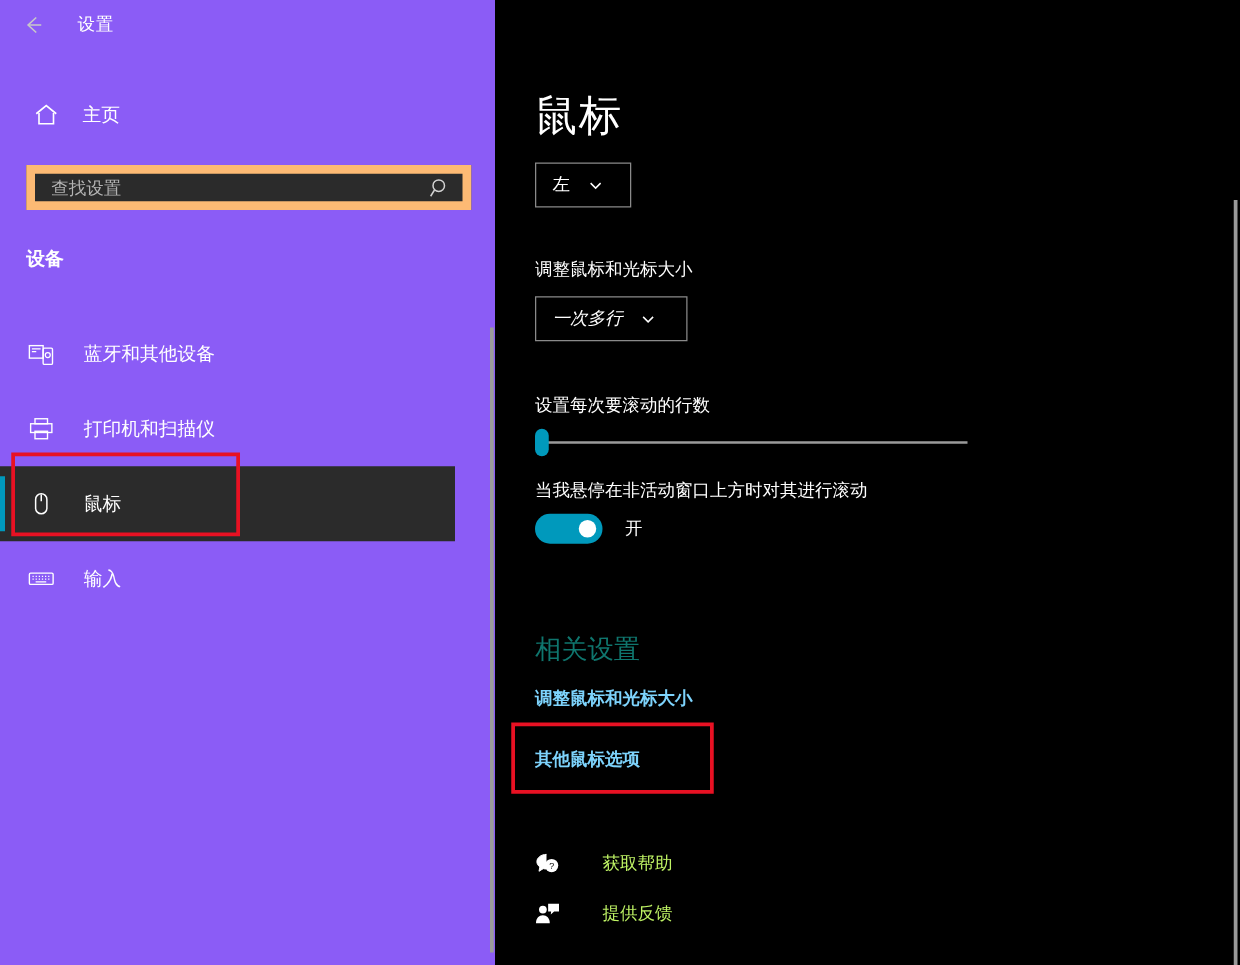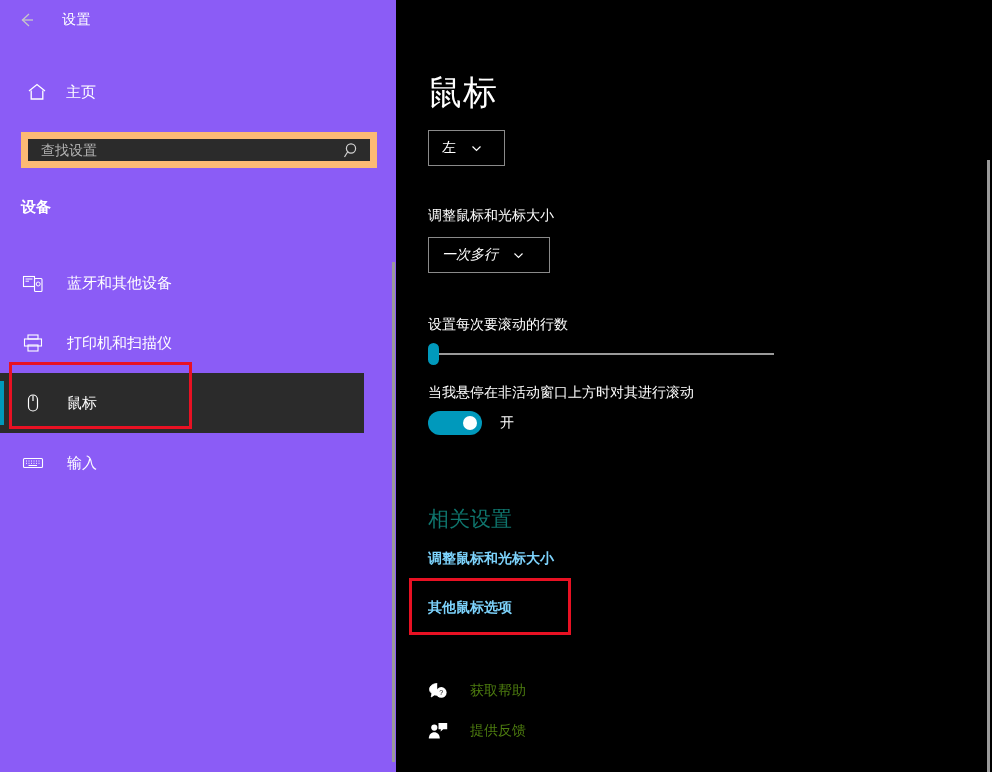--- a/index.html
+++ b/index.html
@@ -208,22 +208,22 @@
     display: flex; align-items: center;
   }
   #help-row-get-help { top: 679px; }
   #help-row-give-feedback { top: 719px; }
   .help-ico {
     width: 24px; height: 24px;
     display: flex; align-items: center; justify-content: center;
     flex: none;
   }
   .help-link {
-    font-size: 14px; color: #4d7c0f;
-    margin-left: 20px; text-decoration: none; white-space: nowrap;
+    font-size: 14px; color: #bef264;
+    margin-left: 32px; text-decoration: none; white-space: nowrap;
   }
 
   .main-scroll-thumb {
     position: absolute; left: 987px; top: 160px;
     width: 3px; height: 612px;
     background: #9a9a9a;
   }
 
   
   .redbox {

